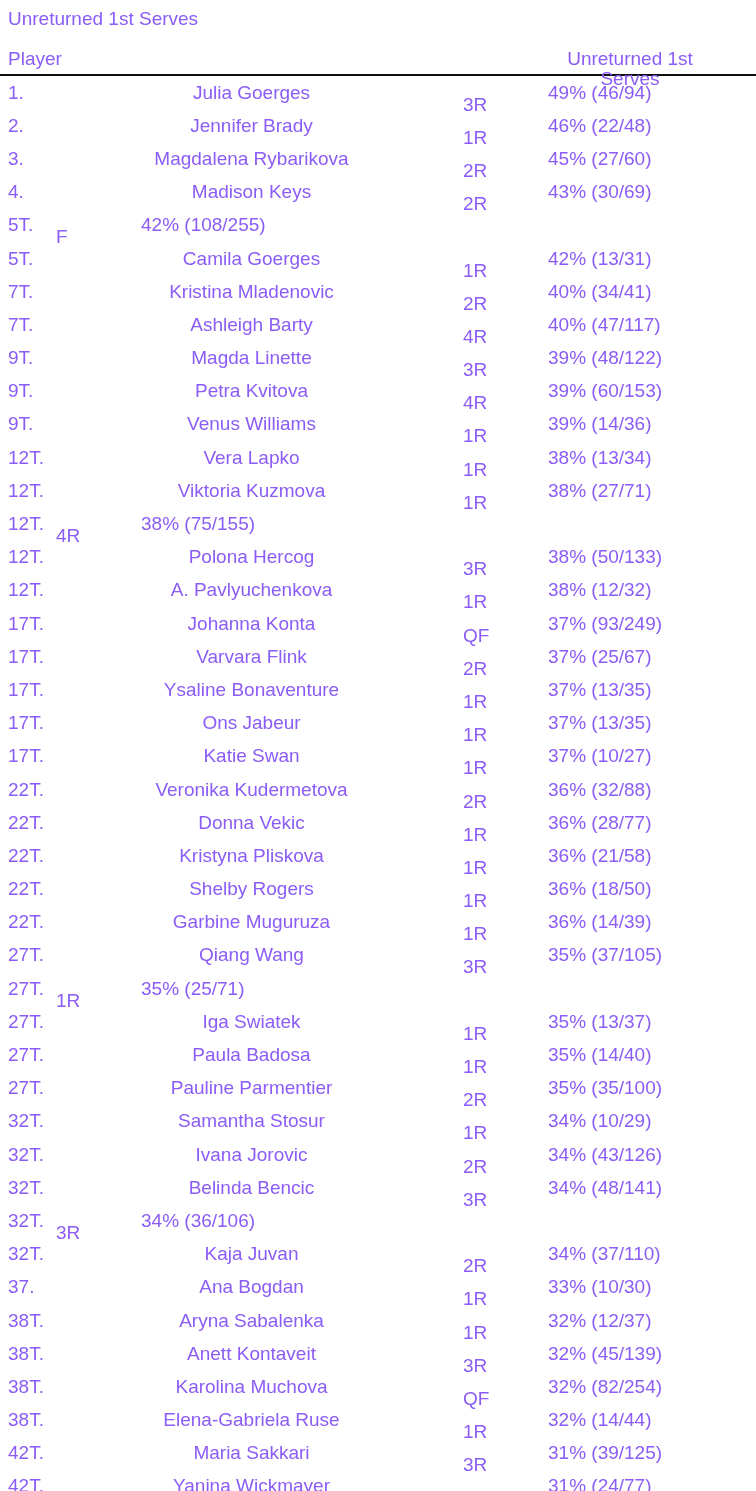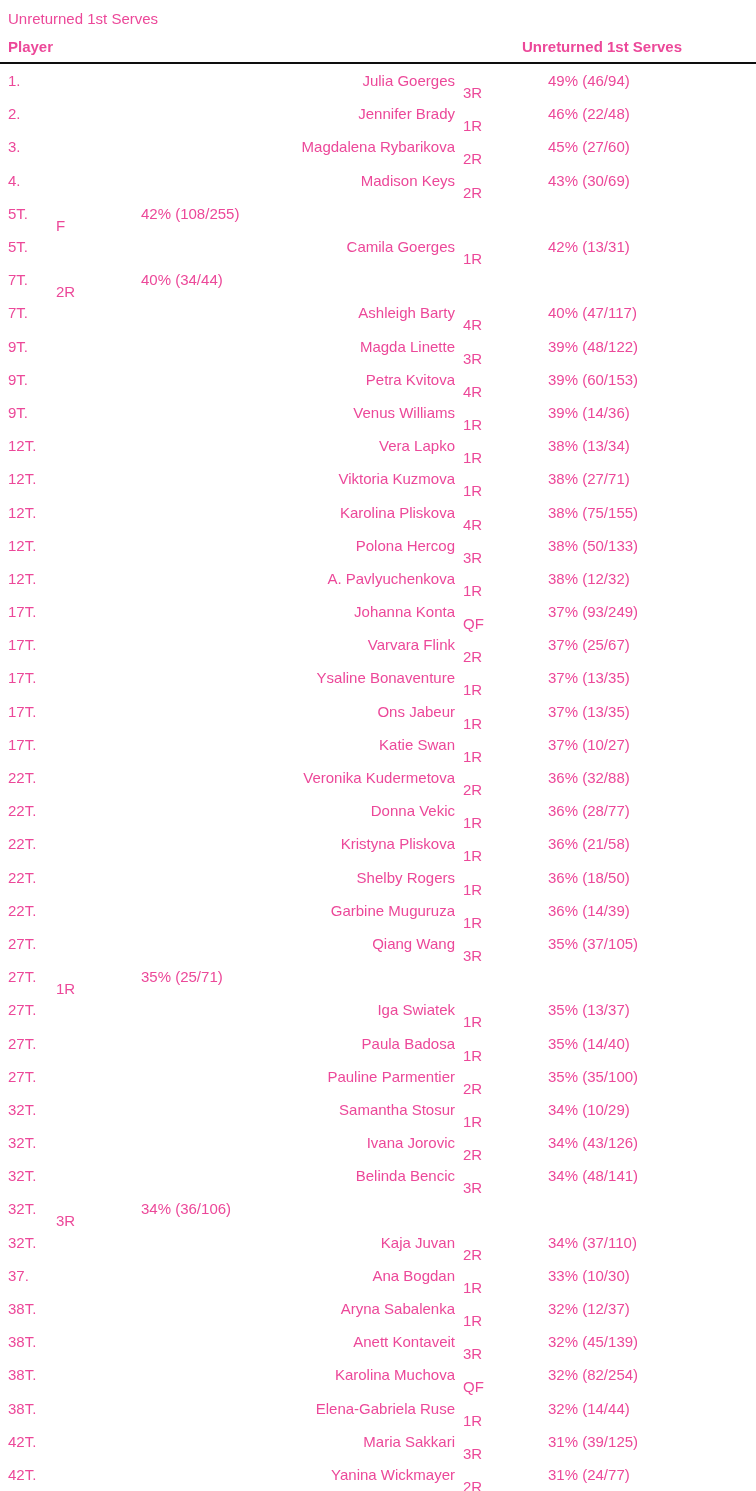--- a/index.html
+++ b/index.html
@@ -2,55 +2,54 @@
 <html><head>
 <meta charset="utf-8">
 <style>
   html, body { margin: 0; padding: 0; background: #ffffff; }
   .page {
     position: relative;
     width: 756px;
     height: 1491px;
     background: #ffffff;
     font-family: "Liberation Sans", sans-serif;
-    font-size: 15px;
-    color: #ec4899;
+    font-size: 19px;
+    color: #8b5cf6;
     overflow: hidden;
   }
   .title {
     padding: 9px 0 0 8px;
     height: 20px;
     line-height: 20px;
     font-weight: 400;
   }
   .thead {
     display: flex;
-    margin-top: 8px;
+    margin-top: 20px;
     height: 20px;
     line-height: 20px;
-    font-weight: 700;
-    gap: 28px;
+    font-weight: 400;
   }
   .h-player { padding-left: 8px; flex: 1; text-align: left; }
   .h-stat   { width: 180px; text-align: center; }
   .h-gap    { width: 36px; }
   .rule {
     border: none;
     border-top: 2.5px solid #0e0e0e;
     margin: 5px 0 0 0;
     width: 756px;
   }
   .tbody { padding-top: 0; }
   .trow {
     display: flex;
     align-items: center;
     height: 33.2px;
   }
   .c-rank   { width: 40px;  padding-left: 8px; text-align: left; white-space: nowrap; }
-  .c-player { width: 407px; text-align: right; white-space: nowrap; overflow: hidden; }
+  .c-player { width: 407px; text-align: center; white-space: nowrap; overflow: hidden; }
   .c-round  { width: 85px;  padding-left: 8px; text-align: left; white-space: nowrap; margin-top: 24px; }
   .c-value  { width: 172px; text-align: left; white-space: nowrap; }
 </style>
 </head>
 <body>
 
 <div class="page">
   <div class="title">Unreturned 1st Serves</div>
 
   <div class="thead">
@@ -98,22 +97,23 @@
 
   <div class="trow">
     <span class="c-rank">5T.</span>
     <span class="c-player">Camila Goerges</span>
     <span class="c-round">1R</span>
     <span class="c-value">42% (13/31)</span>
   </div>
 
   <div class="trow">
     <span class="c-rank">7T.</span>
-    <span class="c-round">2R</span>
-    <span class="c-value">40% (34/44)</span>
+    <span class="c-player">Kristina Mladenovic</span>
+    <span class="c-round">2R</span>
+    <span class="c-value">40% (34/41)</span>
   </div>
 
   <div class="trow">
     <span class="c-rank">7T.</span>
     <span class="c-player">Ashleigh Barty</span>
     <span class="c-round">4R</span>
     <span class="c-value">40% (47/117)</span>
   </div>
 
   <div class="trow">
@@ -146,21 +146,20 @@
 
   <div class="trow">
     <span class="c-rank">12T.</span>
     <span class="c-player">Viktoria Kuzmova</span>
     <span class="c-round">1R</span>
     <span class="c-value">38% (27/71)</span>
   </div>
 
   <div class="trow">
     <span class="c-rank">12T.</span>
-    <span class="c-player">Karolina Pliskova</span>
     <span class="c-round">4R</span>
     <span class="c-value">38% (75/155)</span>
   </div>
 
   <div class="trow">
     <span class="c-rank">12T.</span>
     <span class="c-player">Polona Hercog</span>
     <span class="c-round">3R</span>
     <span class="c-value">38% (50/133)</span>
   </div>

